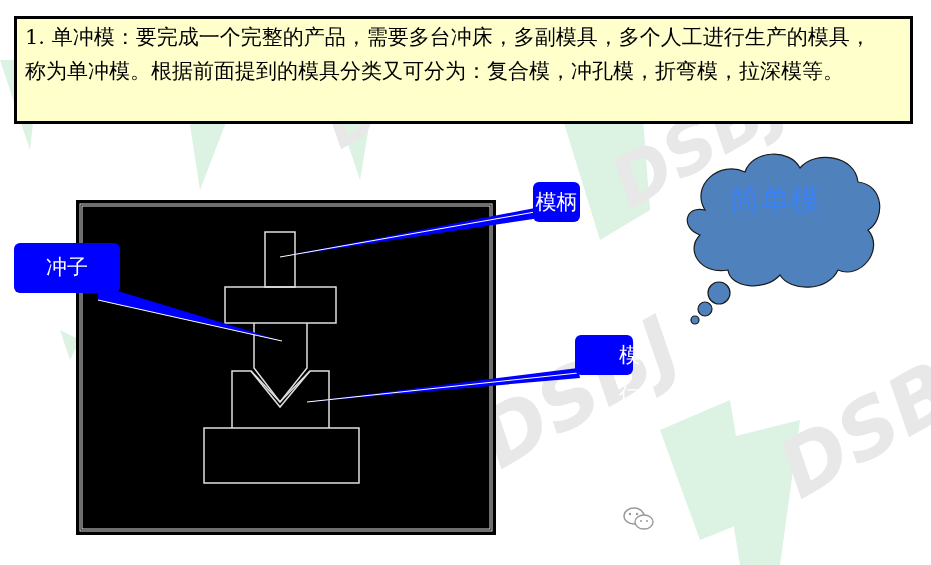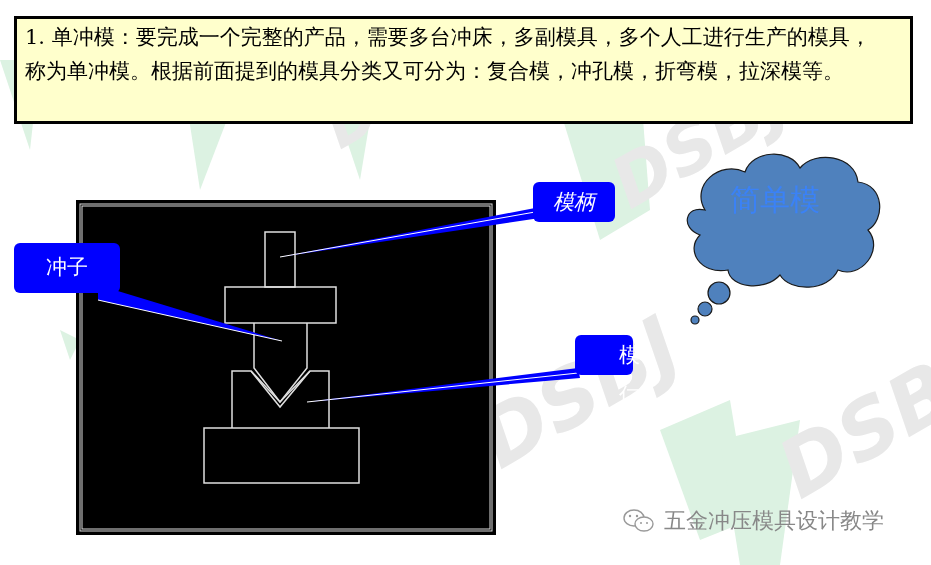--- a/index.html
+++ b/index.html
@@ -66,21 +66,21 @@
   <line x1="307" y1="402" x2="578" y2="373" stroke="#fff" stroke-width="1"></line>
 
   <g fill="#4f81bd" stroke="#1a1a1a" stroke-width="1.2">
     <path d="M705,210 C690,185 720,160 745,172 C752,150 790,148 800,168 C815,150 855,155 858,182 C885,185 885,220 868,230 C885,250 860,280 838,270 C828,292 790,292 780,275 C765,292 730,288 728,270 C700,275 685,250 700,235 C680,228 685,205 705,210 Z"></path>
     <circle cx="719" cy="293" r="11"></circle>
     <circle cx="705" cy="309" r="7"></circle>
     <circle cx="695" cy="320" r="4"></circle>
   </g>
 </svg>
 
-<div class="callout" style="left:533px;top:182px;width:82px;height:40px;line-height:40px;font-style:italic;">
+<div class="callout" style="left:533px;top:182px;width:47px;height:40px;line-height:40px;">
   <span>模柄</span>
 </div>
 <div class="callout" style="left:14px;top:243px;width:106px;height:50px;line-height:48px;">
   <span>冲子</span>
 </div>
 <div class="callout" style="left:575px;top:335px;width:58px;height:40px;line-height:40px;padding-left:44px;">
   <span>模仁</span>
 </div>
 
 <div class="thought-text">
@@ -89,14 +89,13 @@
 
 <div class="footer">
   <svg width="34" height="26" viewBox="0 0 34 26">
     <ellipse cx="12" cy="10" rx="10" ry="8" fill="none" stroke="#999" stroke-width="1.4"></ellipse>
     <ellipse cx="22" cy="16" rx="9" ry="7" fill="#fff" stroke="#999" stroke-width="1.4"></ellipse>
     <circle cx="8" cy="8" r="1.2" fill="#999"></circle>
       <circle cx="15" cy="8" r="1.2" fill="#999"></circle>
     <circle cx="19" cy="15" r="1" fill="#999"></circle>
       <circle cx="25" cy="15" r="1" fill="#999"></circle>
   </svg>
-  <span>五金冲压模具设计教学</span>
 </div>
 
 </body></html>

